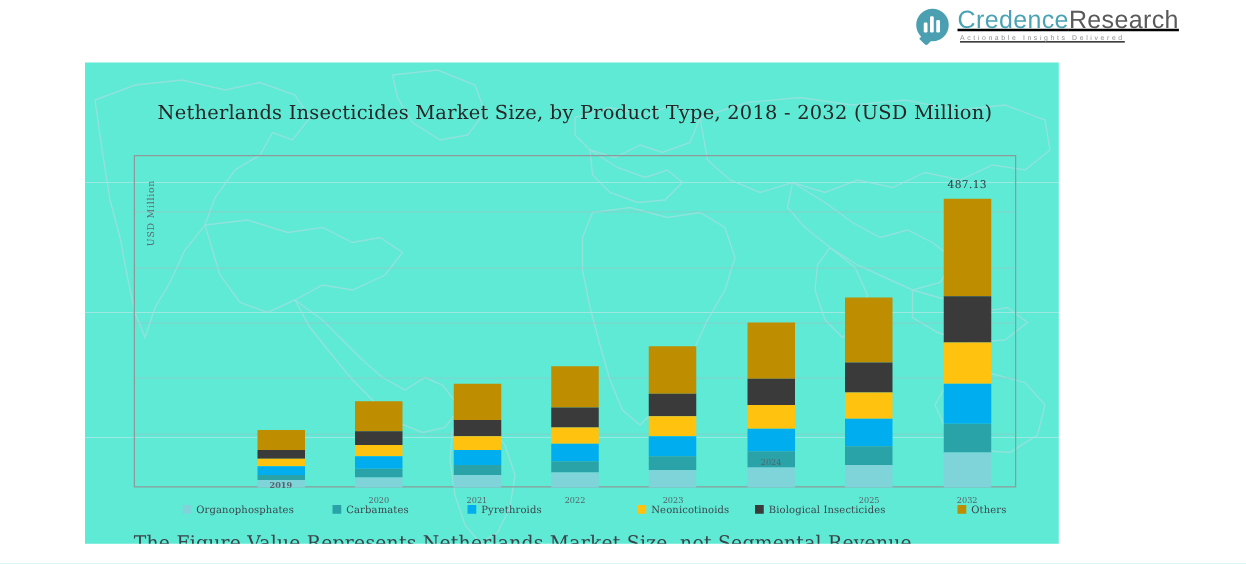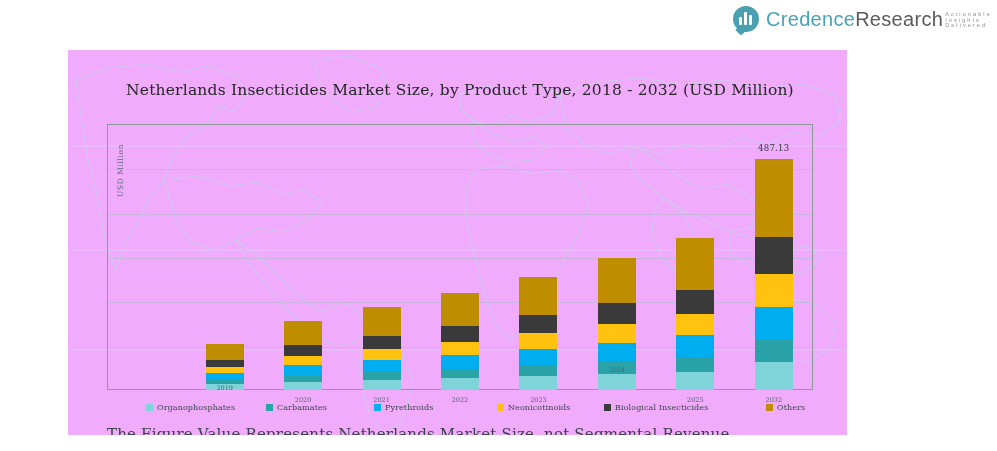--- a/index.html
+++ b/index.html
@@ -20,33 +20,33 @@
     background:#4a9fb0;position:relative;flex:0 0 auto;
   }
   #logo-mark .b{position:absolute;bottom:7px;width:3px;background:#ffffff;border-radius:1px;}
   #logo-mark .b1{left:6px;height:8px;}
   #logo-mark .b2{left:11px;height:13px;}
   #logo-mark .b3{left:16px;height:10px;}
   #logo-mark .tail{
     position:absolute;left:4px;bottom:-2px;width:8px;height:8px;
     background:#4a9fb0;transform:rotate(45deg);border-radius:0 0 2px 0;
   }
-  #logo-text{display:flex;flex-direction:row;line-height:1;}
+  #logo-text{display:flex;flex-direction:column;line-height:1;text-decoration:underline;}
   #logo-words{font-family:"Liberation Sans",sans-serif;font-size:20px;letter-spacing:.3px;}
   #logo-words .c{color:#4aa3b5;}
   #logo-words .r{color:#5a5a5a;}
   #logo-tag{
     font-family:"Liberation Sans",sans-serif;
     font-size:5.5px;color:#8b8b8b;letter-spacing:2.1px;
     margin-top:3px;margin-left:2px;
   }
   
   #panel{
     position:absolute;left:68px;top:50px;width:779px;height:385px;
-    background:#f0abfc;overflow:hidden;
+    background:#5eead4;overflow:hidden;
   }
   #worldmap{position:absolute;inset:0;opacity:.55;}
   
   #chart-title{
     position:absolute;left:58px;top:31px;
     font-size:15.5px;color:#262626;letter-spacing:.2px;white-space:nowrap;
   }
   
   #plot-frame{
     position:absolute;left:39px;top:74px;width:706px;height:266px;
@@ -145,21 +145,21 @@
     <div id="gridlines">
         <div style="top: 44.3333px;"></div>
         <div style="top: 88.6667px;"></div>
         <div style="top: 133px;"></div>
         <div style="top: 177.333px;"></div>
         <div style="top: 221.667px;"></div>
       </div>
   </div>
 
   <div id="bars">
-      <div class="bar-group" style="left: 78.4444px; width: 78.4444px; height: 278px;">
+      <div class="bar-group" style="left: 78.4444px; width: 78.4444px; height: 278px; font-weight: bold;">
         <div class="bar" style="left: 20.2222px; width: 38px; height: 45.9325px;">
           <div class="seg" title="Others 2019: 32.9" style="height: 15.6275px; background: rgb(191, 141, 0);"></div>
           <div class="seg" title="Biological Insecticides 2019: 15.5" style="height: 7.3625px; background: rgb(58, 58, 58);"></div>
           <div class="seg" title="Neonicotinoids 2019: 13.5" style="height: 6.4125px; background: rgb(255, 194, 14);"></div>
           <div class="seg" title="Pyrethroids 2019: 13.5" style="height: 6.4125px; background: rgb(0, 174, 239);"></div>
           <div class="seg" title="Carbamates 2019: 9.7" style="height: 4.6075px; background: rgb(42, 163, 168);"></div>
           <div class="seg" title="Organophosphates 2019: 11.6" style="height: 5.51px; background: rgb(127, 212, 217);"></div>
         </div>
         <div class="xtick">2019</div>
       </div>
@@ -249,21 +249,21 @@
         <span class="legend-label">Organophosphates</span>
       </div>
       <div class="legend-item" style="position: absolute; left: 159px;">
         <span class="legend-swatch" style="background: rgb(42, 163, 168);"></span>
         <span class="legend-label">Carbamates</span>
       </div>
       <div class="legend-item" style="position: absolute; left: 267px;">
         <span class="legend-swatch" style="background: rgb(0, 174, 239);"></span>
         <span class="legend-label">Pyrethroids</span>
       </div>
-      <div class="legend-item" style="position: absolute; left: 358px; padding-left: 32px;">
+      <div class="legend-item" style="position: absolute; left: 371px; padding-left: 32px;">
         <span class="legend-swatch" style="background: rgb(255, 194, 14);"></span>
         <span class="legend-label">Neonicotinoids</span>
       </div>
       <div class="legend-item" style="position: absolute; left: 497px;">
         <span class="legend-swatch" style="background: rgb(58, 58, 58);"></span>
         <span class="legend-label">Biological Insecticides</span>
       </div>
       <div class="legend-item" style="position: absolute; left: 659px;">
         <span class="legend-swatch" style="background: rgb(191, 141, 0);"></span>
         <span class="legend-label">Others</span>

